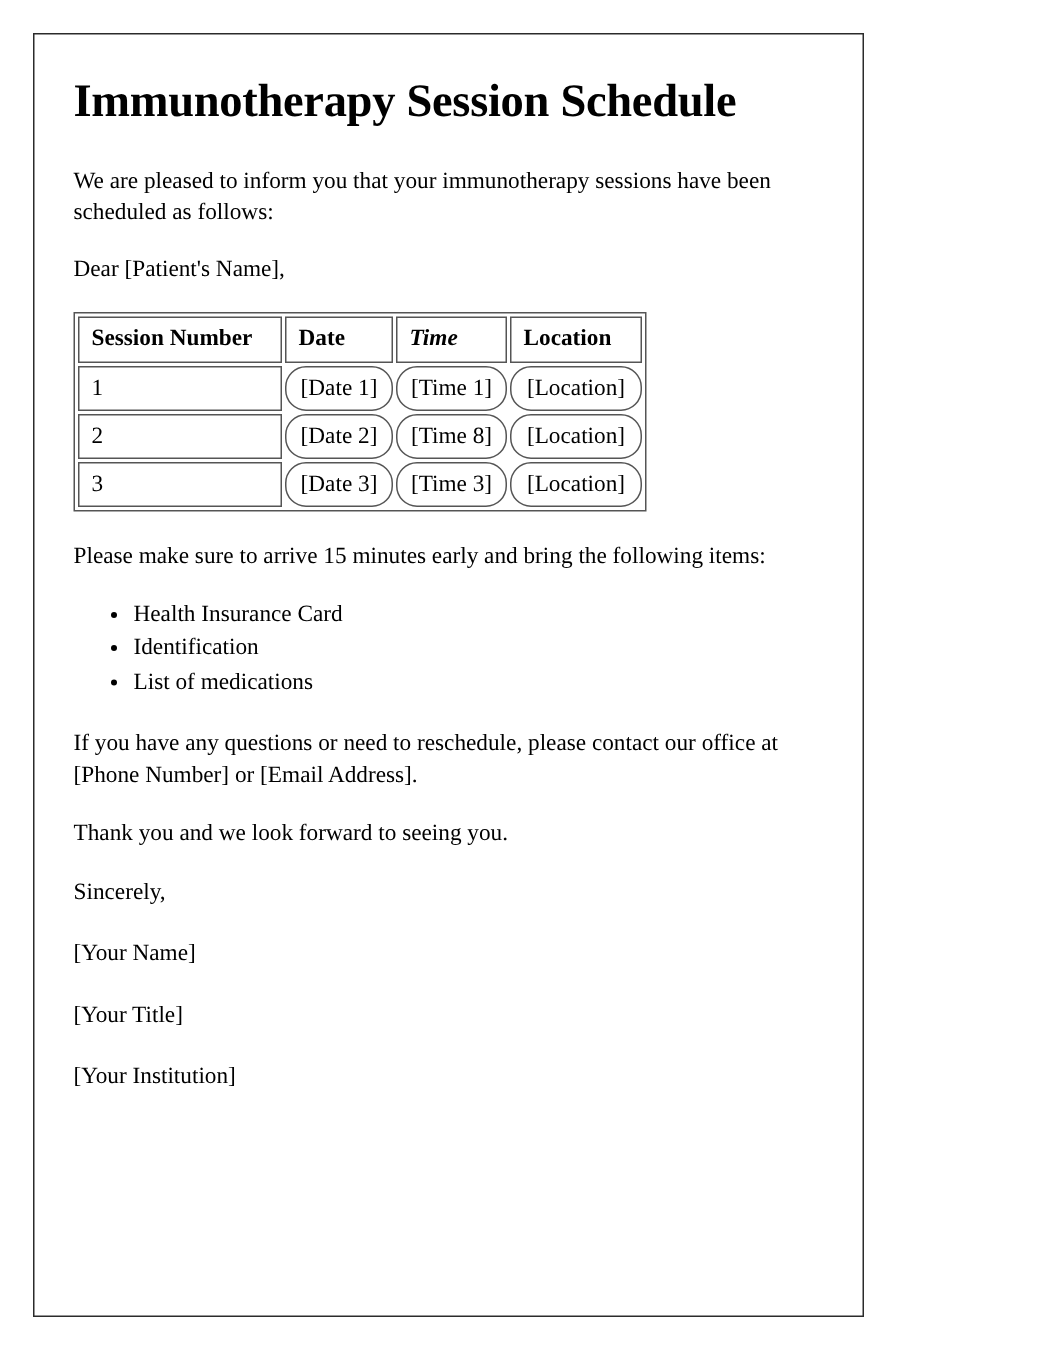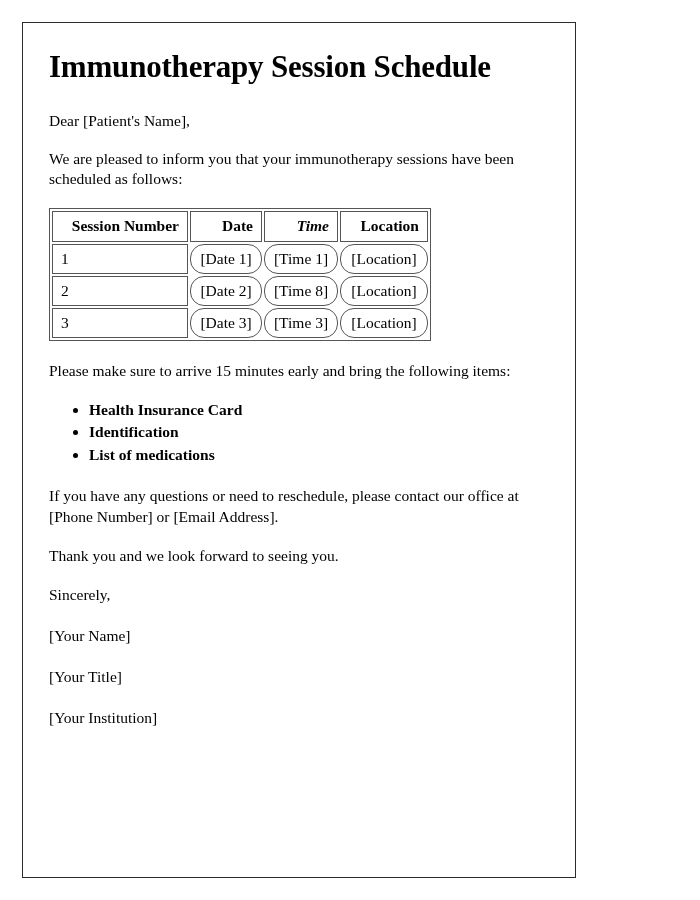--- a/index.html
+++ b/index.html
@@ -53,21 +53,21 @@
   table.schedule th,
   table.schedule td {
     border: 1px solid #555555;
     font-size: 15.5px;
     padding: 4px 8px;
     line-height: 1.3;
     background: #ffffff;
   }
   table.schedule th {
     font-weight: bold;
-    text-align: right;
+    text-align: left;
   }
   table.schedule td.session-col {
     text-align: left;
     width: 118px;
   }
   table.schedule td.val-col {
     text-align: center;
     border-radius: 14px;
   }
   table.schedule th.c-session { width: 118px; }
@@ -75,39 +75,38 @@
   table.schedule th.c-time { width: 56px; font-style: italic; }
   table.schedule th.c-location { width: 70px; }
   ul.items {
     margin: 0 0 20px 0;
     padding-left: 40px;
     font-size: 15.5px;
     line-height: 1.45;
   }
   ul.items li {
     margin: 0;
-    font-weight: bold;
   }
   .sig-line {
     font-size: 15.5px;
     line-height: 1.35;
     margin: 0 0 20px 0;
   }
 </style>
 </head>
 <body>
 
 <div class="page">
   <div class="page-inner">
 
     <h1 class="doc-title">Immunotherapy Session Schedule</h1>
 
+    <p class="para">We are pleased to inform you that your immunotherapy sessions have been scheduled as follows:</p>
+
     <p class="para tight">Dear [Patient's Name],</p>
-
-    <p class="para">We are pleased to inform you that your immunotherapy sessions have been scheduled as follows:</p>
 
     <table class="schedule">
       <thead>
         <tr>
           <th class="c-session">Session Number</th>
           <th class="c-date">Date</th>
           <th class="c-time">Time</th>
           <th class="c-location">Location</th>
         </tr>
       </thead>

